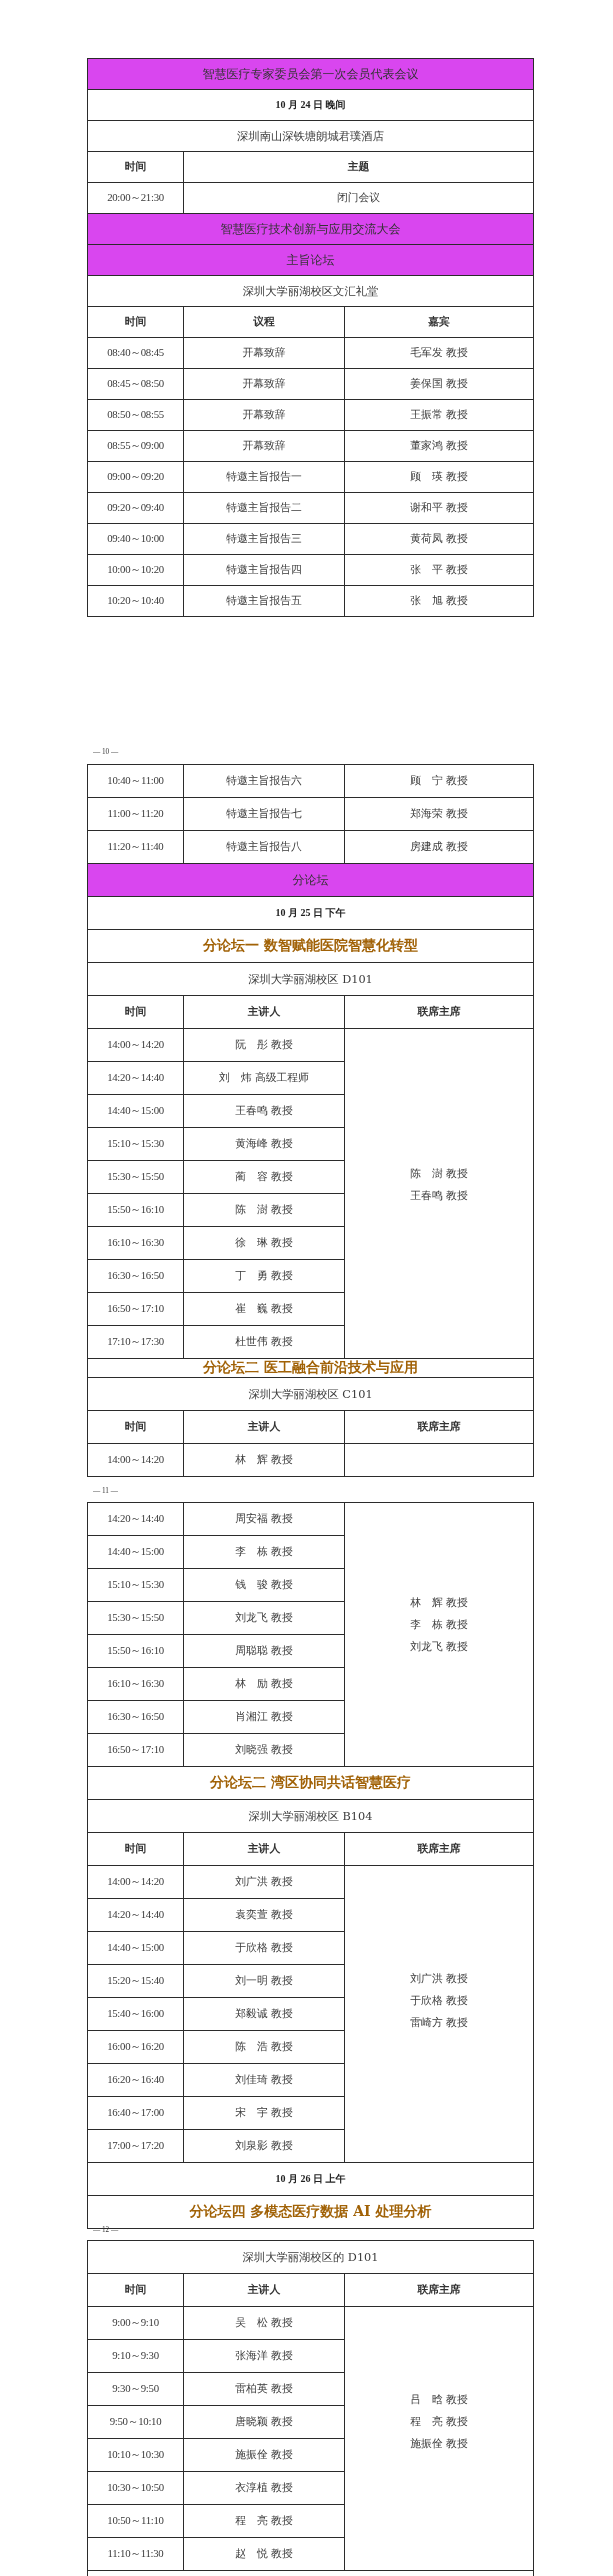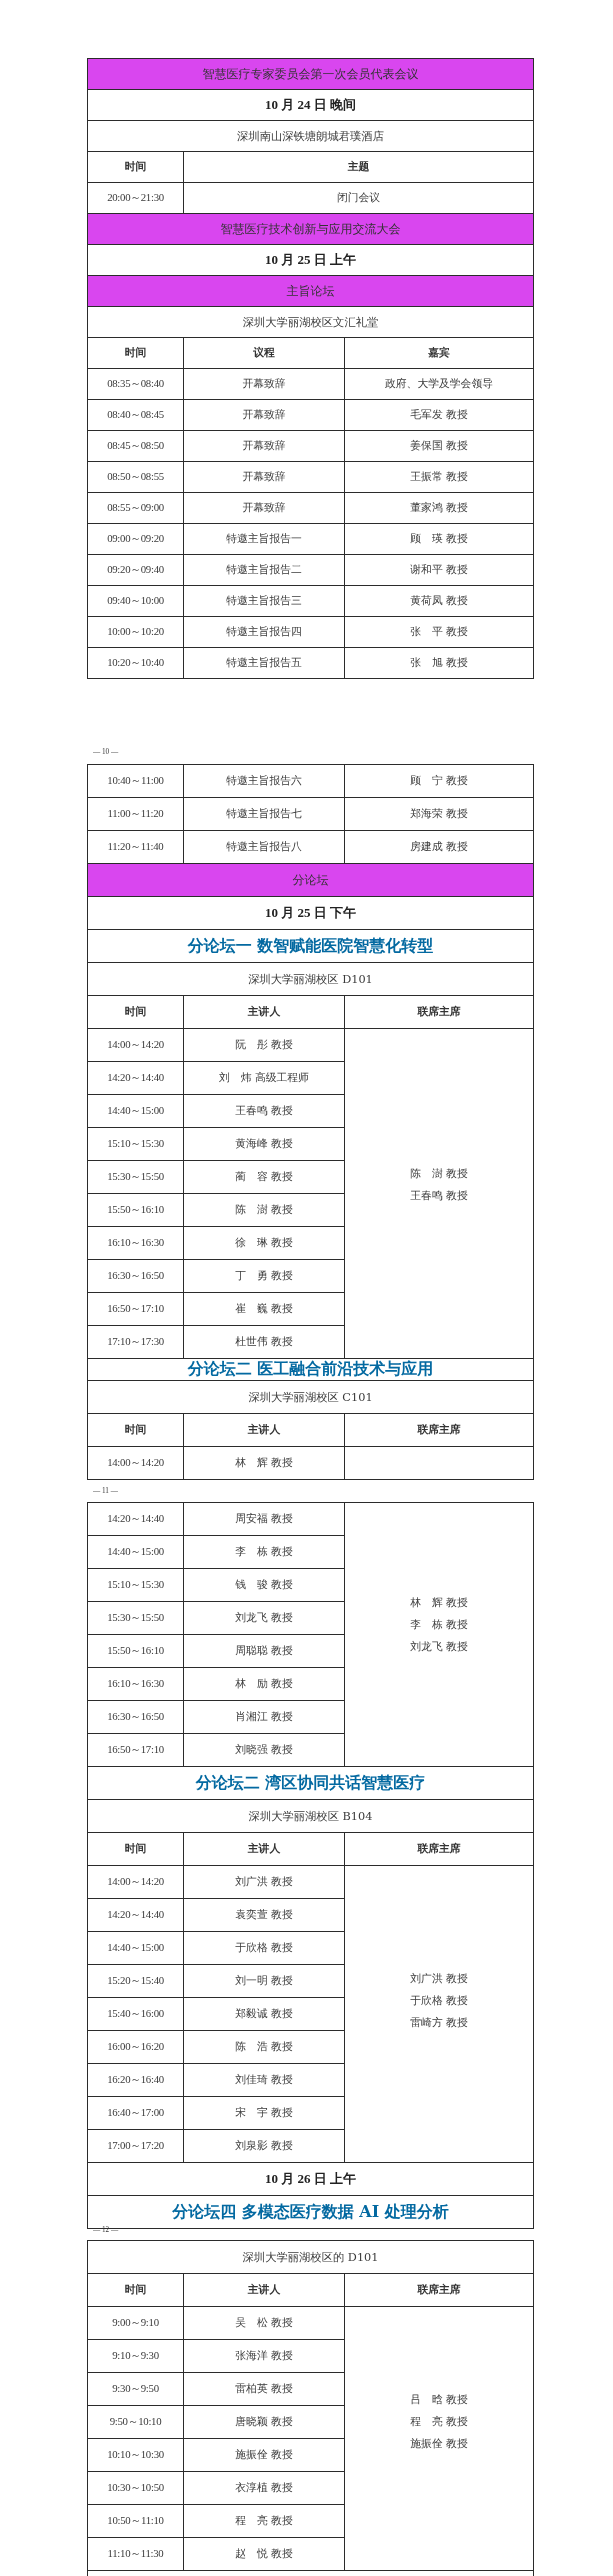--- a/index.html
+++ b/index.html
@@ -6,23 +6,23 @@
   body { width: 613px; height: 3765px; position: relative; overflow: hidden;
          font-family: "DejaVu Serif", "Liberation Serif", serif; color: #333333; }
   .page-table { position: absolute; left: 87px; width: 445px; border-collapse: collapse;
                 table-layout: fixed; }
   .page-table td { border: 0.8px solid #2b2b2b; text-align: center; vertical-align: middle;
                    padding: 0; font-size: 10.8px; color: #3a3a3a; overflow: hidden; white-space: nowrap; }
   .page-table col.c1 { width: 96px; }
   .page-table col.c2 { width: 161px; }
   .page-table col.c3 { width: 189px; }
   .row-banner td { background: #d946ef; font-size: 12px; color: #333; }
-  .row-date td { font-family: "Liberation Serif", serif; font-weight: bold; font-size: 13px; color: #222; }
+  .row-date td { font-family: "Liberation Serif", serif; font-weight: bold; font-size: 10px; color: #222; }
   .row-venue td { font-size: 11.3px; }
-  .row-forum td { font-size: 16px; font-weight: bold; color: #0369a1; }
+  .row-forum td { font-size: 14px; font-weight: bold; color: #a16207; }
   .row-head td { font-size: 10.8px; font-weight: bold; color: #333; }
   .time { font-family: "Liberation Serif", serif; font-size: 11.3px; color: #333; letter-spacing: -0.3px; }
   .chair-line { display: block; line-height: 2.05; }
   .page-num { position: absolute; left: 93px; font-family: "Liberation Serif", serif;
               font-size: 7.2px; color: #333; }
 </style>
 </head>
 <body>
 
 <div id="doc">
@@ -46,38 +46,30 @@
           <td>时间</td>
           <td colspan="2">主题</td>
         </tr>
         <tr style="height: 31px;">
           <td class="time">20:00～21:30</td>
           <td colspan="2">闭门会议</td>
         </tr>
         <tr class="row-banner" style="height: 31px;">
           <td colspan="3">智慧医疗技术创新与应用交流大会</td>
         </tr>
-        <tr class="row-date" style="height: 31px;">
-          <td colspan="3">10 月 25 日  上午</td>
-        </tr>
         <tr class="row-banner" style="height: 31px;">
           <td colspan="3">主旨论坛</td>
         </tr>
         <tr class="row-venue" style="height: 31px;">
           <td colspan="3">深圳大学丽湖校区文汇礼堂</td>
         </tr>
         <tr class="row-head" style="height: 31px;">
           <td>时间</td>
           <td>议程</td>
           <td>嘉宾</td>
-        </tr>
-        <tr style="height: 31px;">
-          <td class="time">08:35～08:40</td>
-          <td>开幕致辞</td>
-          <td>政府、大学及学会领导</td>
         </tr>
         <tr style="height: 31px;">
           <td class="time">08:40～08:45</td>
           <td>开幕致辞</td>
           <td>毛军发 教授</td>
         </tr>
         <tr style="height: 31px;">
           <td class="time">08:45～08:50</td>
           <td>开幕致辞</td>
           <td>姜保国 教授</td>

